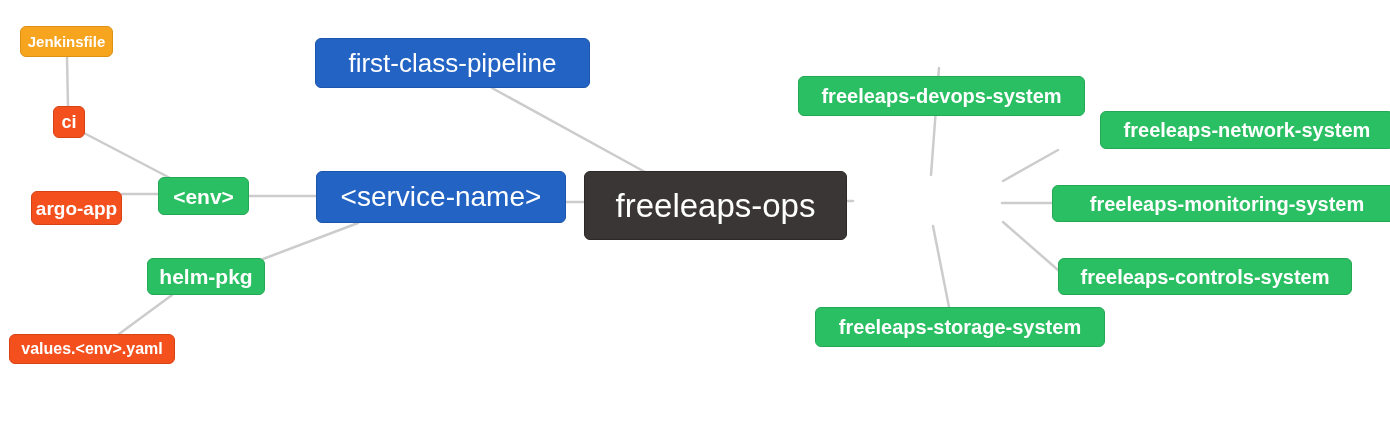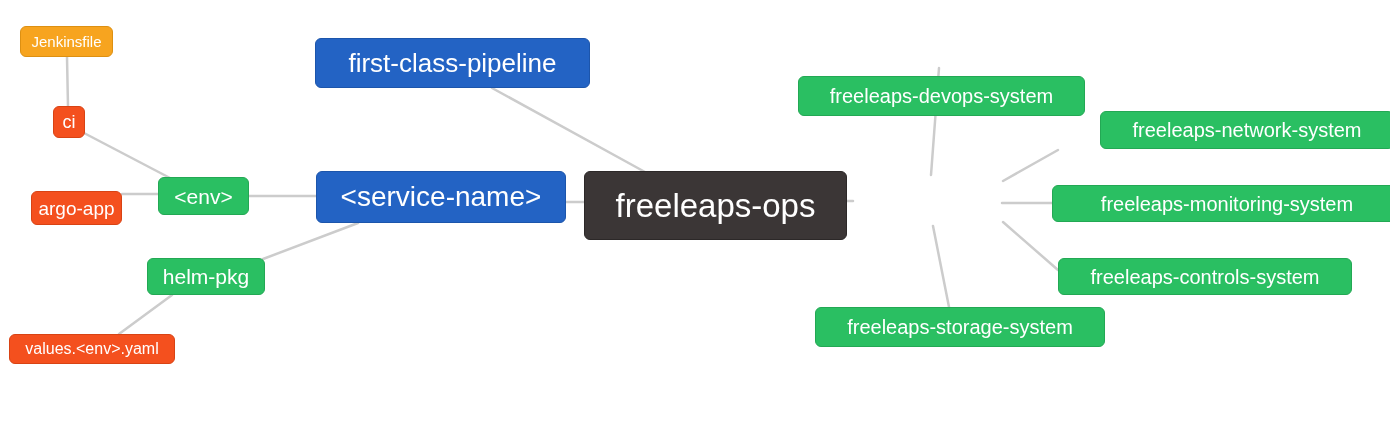--- a/index.html
+++ b/index.html
@@ -10,21 +10,21 @@
   .node{
     position:absolute;display:flex;align-items:center;justify-content:center;
     color:#ffffff;border-radius:6px;white-space:nowrap;cursor:pointer;
     box-sizing:border-box;line-height:1;user-select:none;
   }
   .c-blue  {background:#2363c4;border:1px solid #1c55ab;}
   .c-green {background:#2abf62;border:1px solid #23a854;}
   .c-red   {background:#f4501e;border:1px solid #d84314;}
   .c-orange{background:#f7a41f;border:1px solid #dd9012;}
   .c-dark  {background:#3b3636;border:1px solid #2c2828;}
-  .fw-b{font-weight:400;}
+  .fw-b{font-weight:700;}
   .fw-n{font-weight:400;}
 </style>
 </head>
 <body>
 
 <div class="canvas">
 
   <svg class="edges" viewBox="0 0 1390 421" xmlns="http://www.w3.org/2000/svg">
     <line x1="67" y1="57" x2="68" y2="107"></line>
     <line x1="84" y1="133" x2="170" y2="178"></line>

